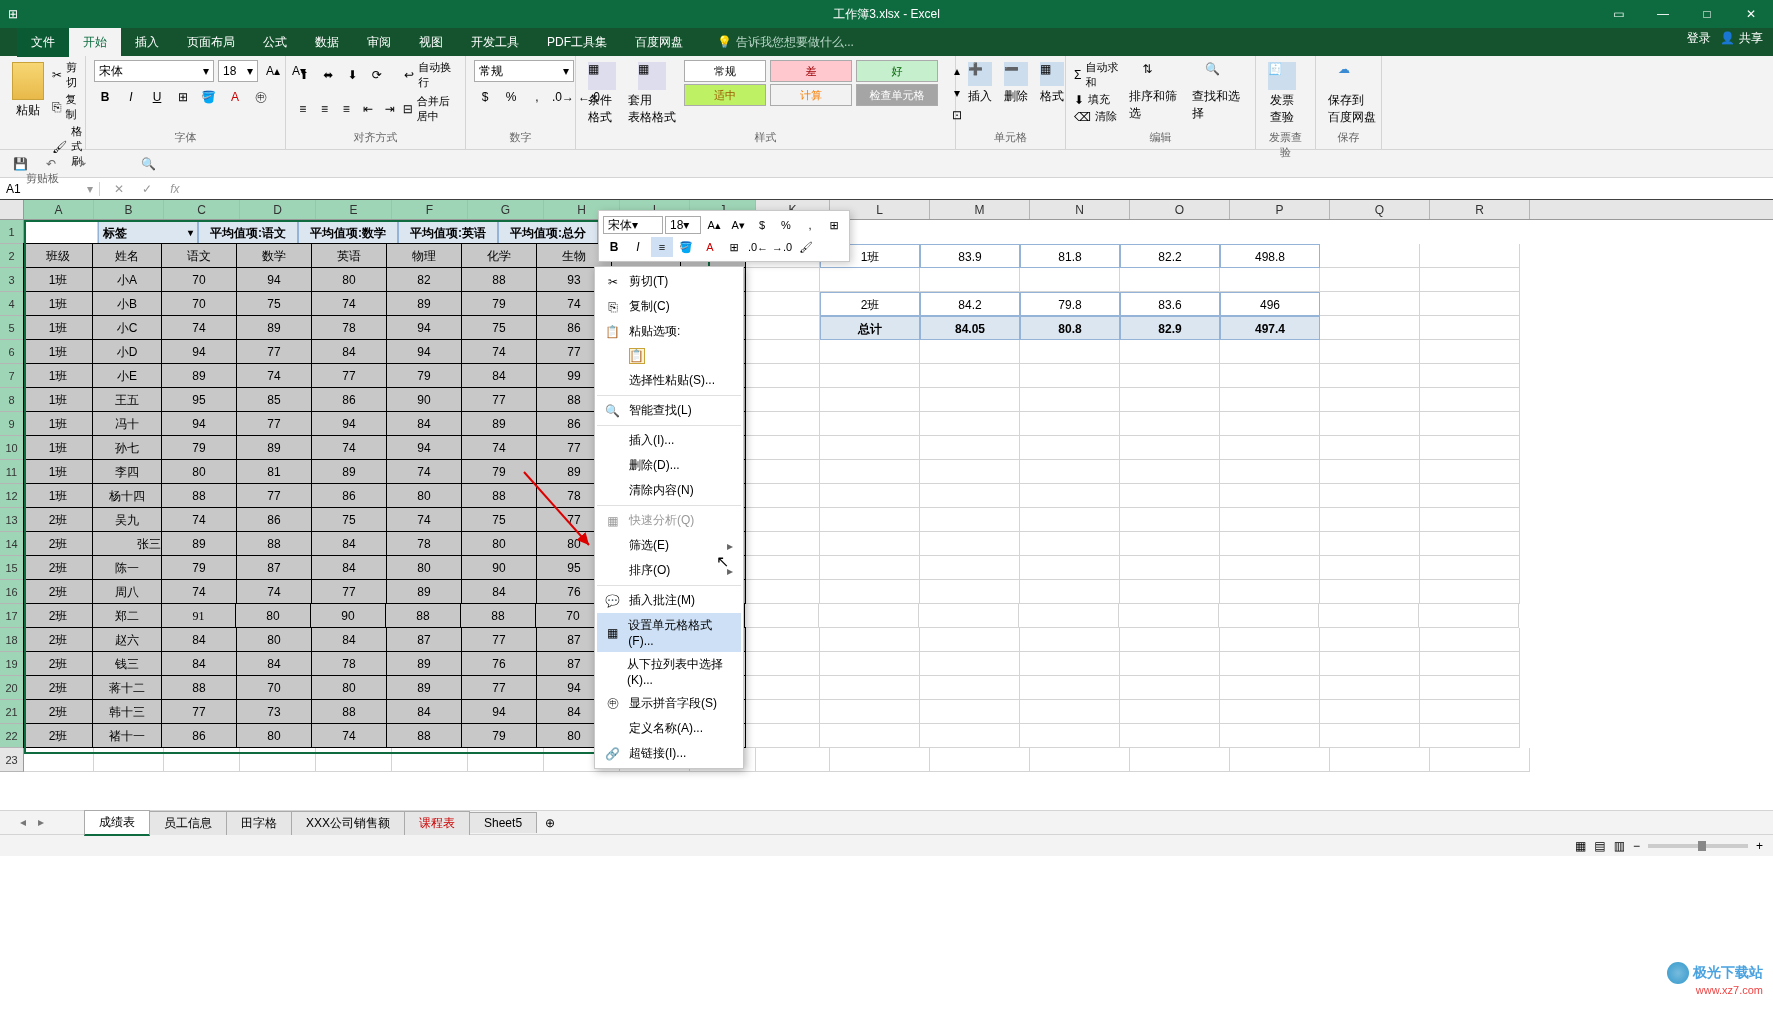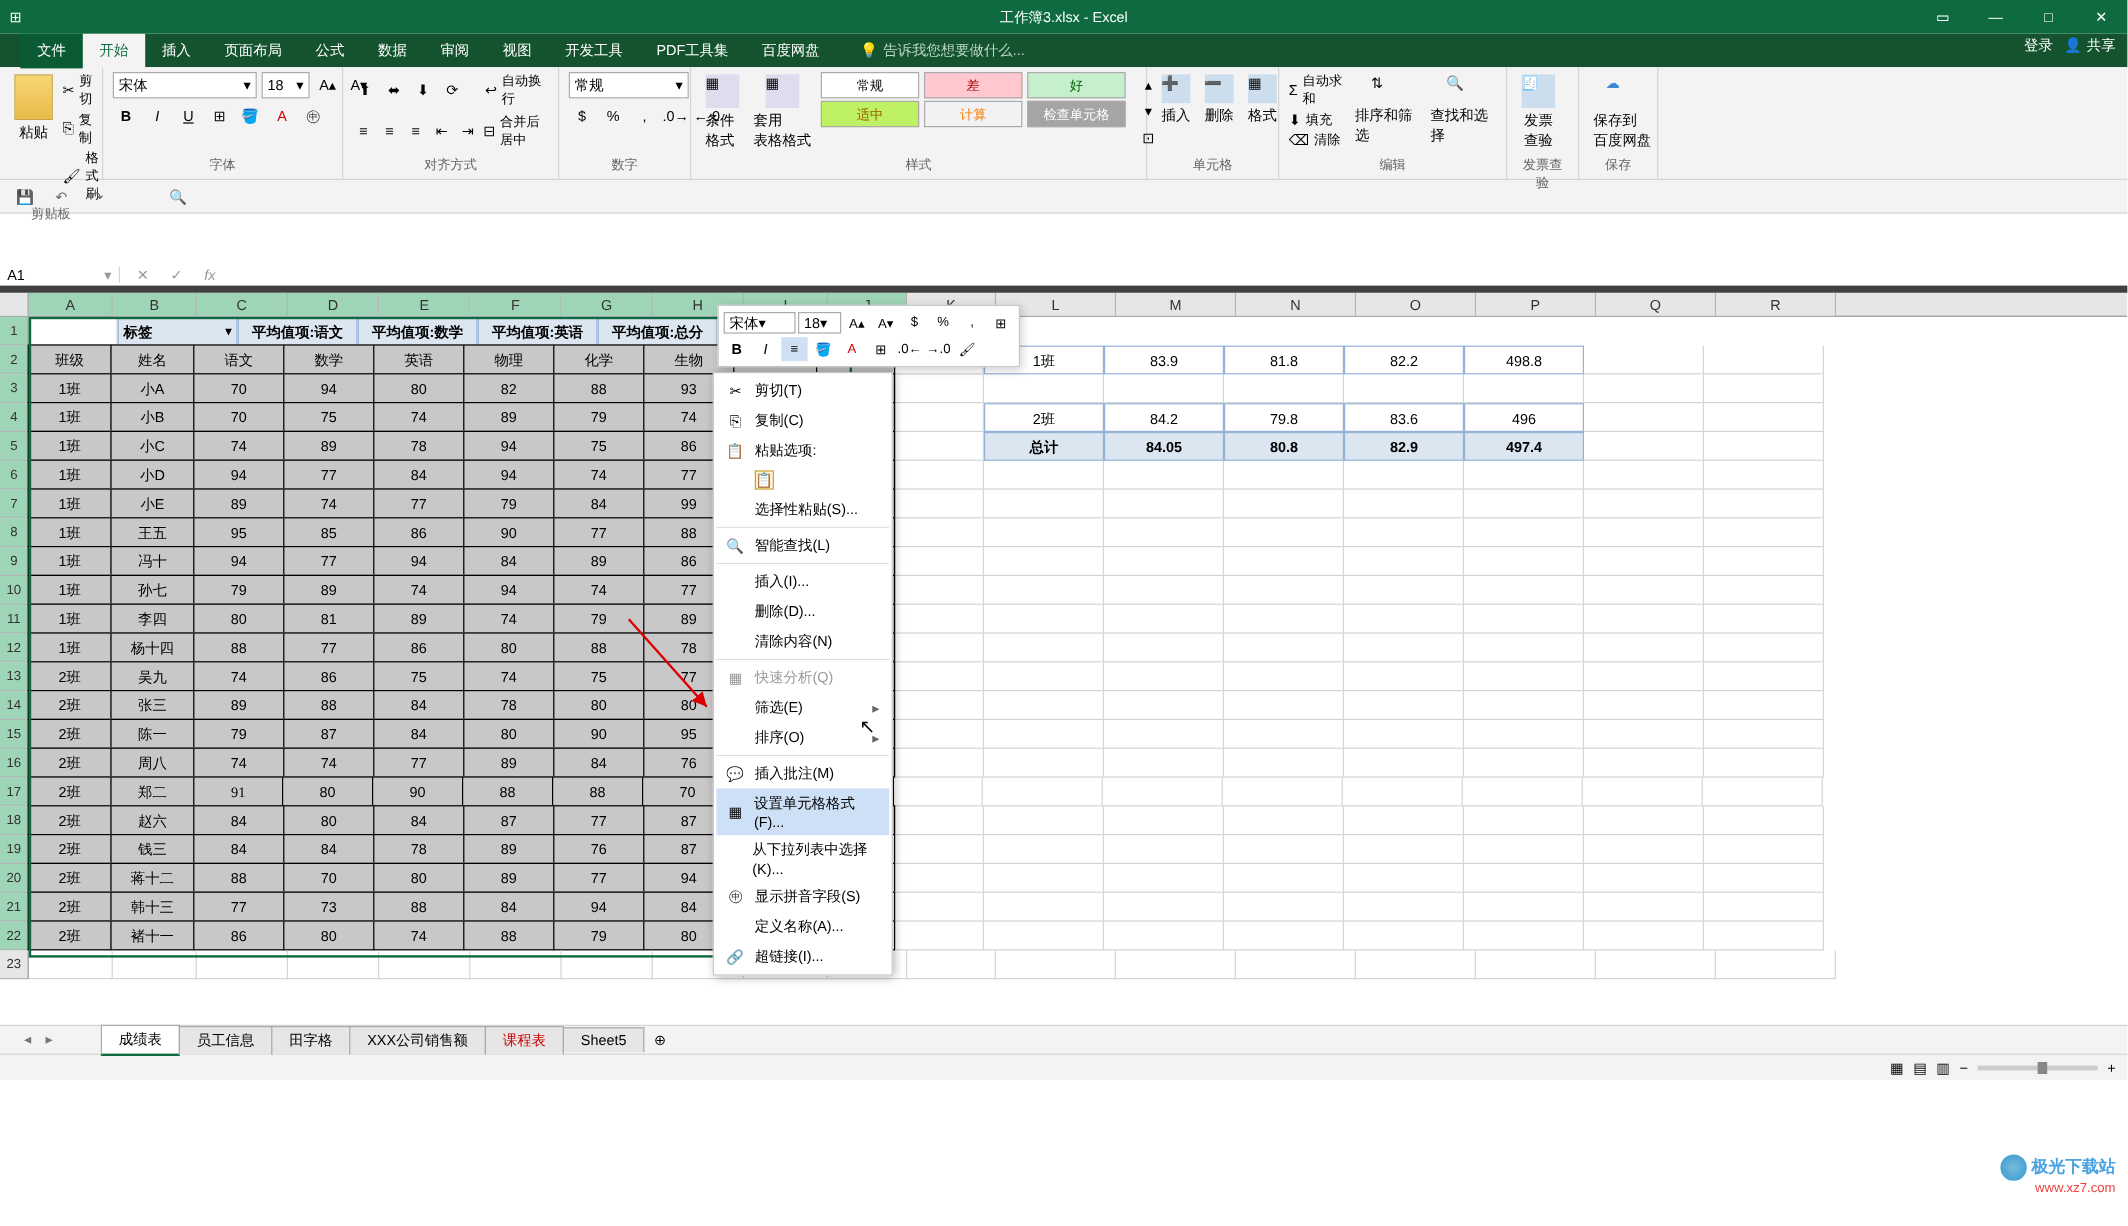--- a/index.html
+++ b/index.html
@@ -25,21 +25,21 @@
 .small-btn{width:22px;height:22px;border:1px solid transparent;display:flex;align-items:center;justify-content:center;cursor:pointer;}
 .style-box{width:82px;height:22px;border:1px solid #ababab;display:flex;align-items:center;justify-content:center;font-size:11px;}
 .style-normal{background:#fff;}
 .style-bad{background:#ffc7ce;color:#9c0006;}
 .style-good{background:#c6efce;color:#006100;}
 .style-neutral{background:#bef264;color:#9c5700;}
 .style-calc{background:#f2f2f2;color:#fa7d00;}
 .style-check{background:#a5a5a5;color:#fff;}
 .qat{height:28px;background:#f3f3f3;border-bottom:1px solid #d4d4d4;display:flex;align-items:center;gap:8px;padding-left:10px;}
 .qat-btn{width:22px;height:22px;display:flex;align-items:center;justify-content:center;cursor:pointer;color:#666;}
-.name-box-row{height:22px;background:#fff;border-bottom:6px solid #404040;display:flex;align-items:flex-start;margin-top:44px;}
+.name-box-row{height:22px;background:#fff;border-bottom:1px solid #404040;display:flex;align-items:center;}
 .name-box{width:100px;border-right:1px solid #d4d4d4;padding:0 6px;font-size:12px;}
 .fx-area{display:flex;align-items:center;gap:10px;padding-left:10px;}
 .fx-btn{color:#999;cursor:pointer;padding:0 4px;}
 .grid-container{position:relative;height:610px;overflow:hidden;}
 .col-headers{display:flex;height:20px;background:#e6e6e6;border-bottom:1px solid #999;}
 .corner{width:24px;border-right:1px solid #999;background:#e6e6e6;}
 .col-header{border-right:1px solid #b5b5b5;text-align:center;font-size:12px;color:#333;background:#e6e6e6;line-height:20px;}
 .col-header.sel{background:#9fd5b7;}
 .grid-body{display:flex;}
 .row-headers{width:24px;}
@@ -637,21 +637,21 @@
           <div class="cell " style="width: 100px;"></div>
           <div class="cell " style="width: 100px;"></div>
           <div class="cell " style="width: 100px;"></div>
           <div class="cell " style="width: 100px;"></div>
           <div class="cell " style="width: 100px;"></div>
           <div class="cell " style="width: 100px;"></div>
           <div class="cell " style="width: 100px;"></div>
         </div>
         <div class="cell-row">
           <div class="cell tbl selected" style="width: 70px;">2班</div>
-          <div class="cell tbl selected" style="width: 70px;">张三</div>
+          <div class="cell tbl selected" style="width: 70px; text-align: right;">张三</div>
           <div class="cell tbl selected" style="width: 76px;">89</div>
           <div class="cell tbl selected" style="width: 76px;">88</div>
           <div class="cell tbl selected" style="width: 76px;">84</div>
           <div class="cell tbl selected" style="width: 76px;">78</div>
           <div class="cell tbl selected" style="width: 76px;">80</div>
           <div class="cell tbl selected" style="width: 76px;">80</div>
           <div class="cell tbl selected" style="width: 70px;"></div>
           <div class="cell tbl selected" style="width: 66px;"></div>
           <div class="cell " style="width: 74px;"></div>
           <div class="cell " style="width: 100px;"></div>

